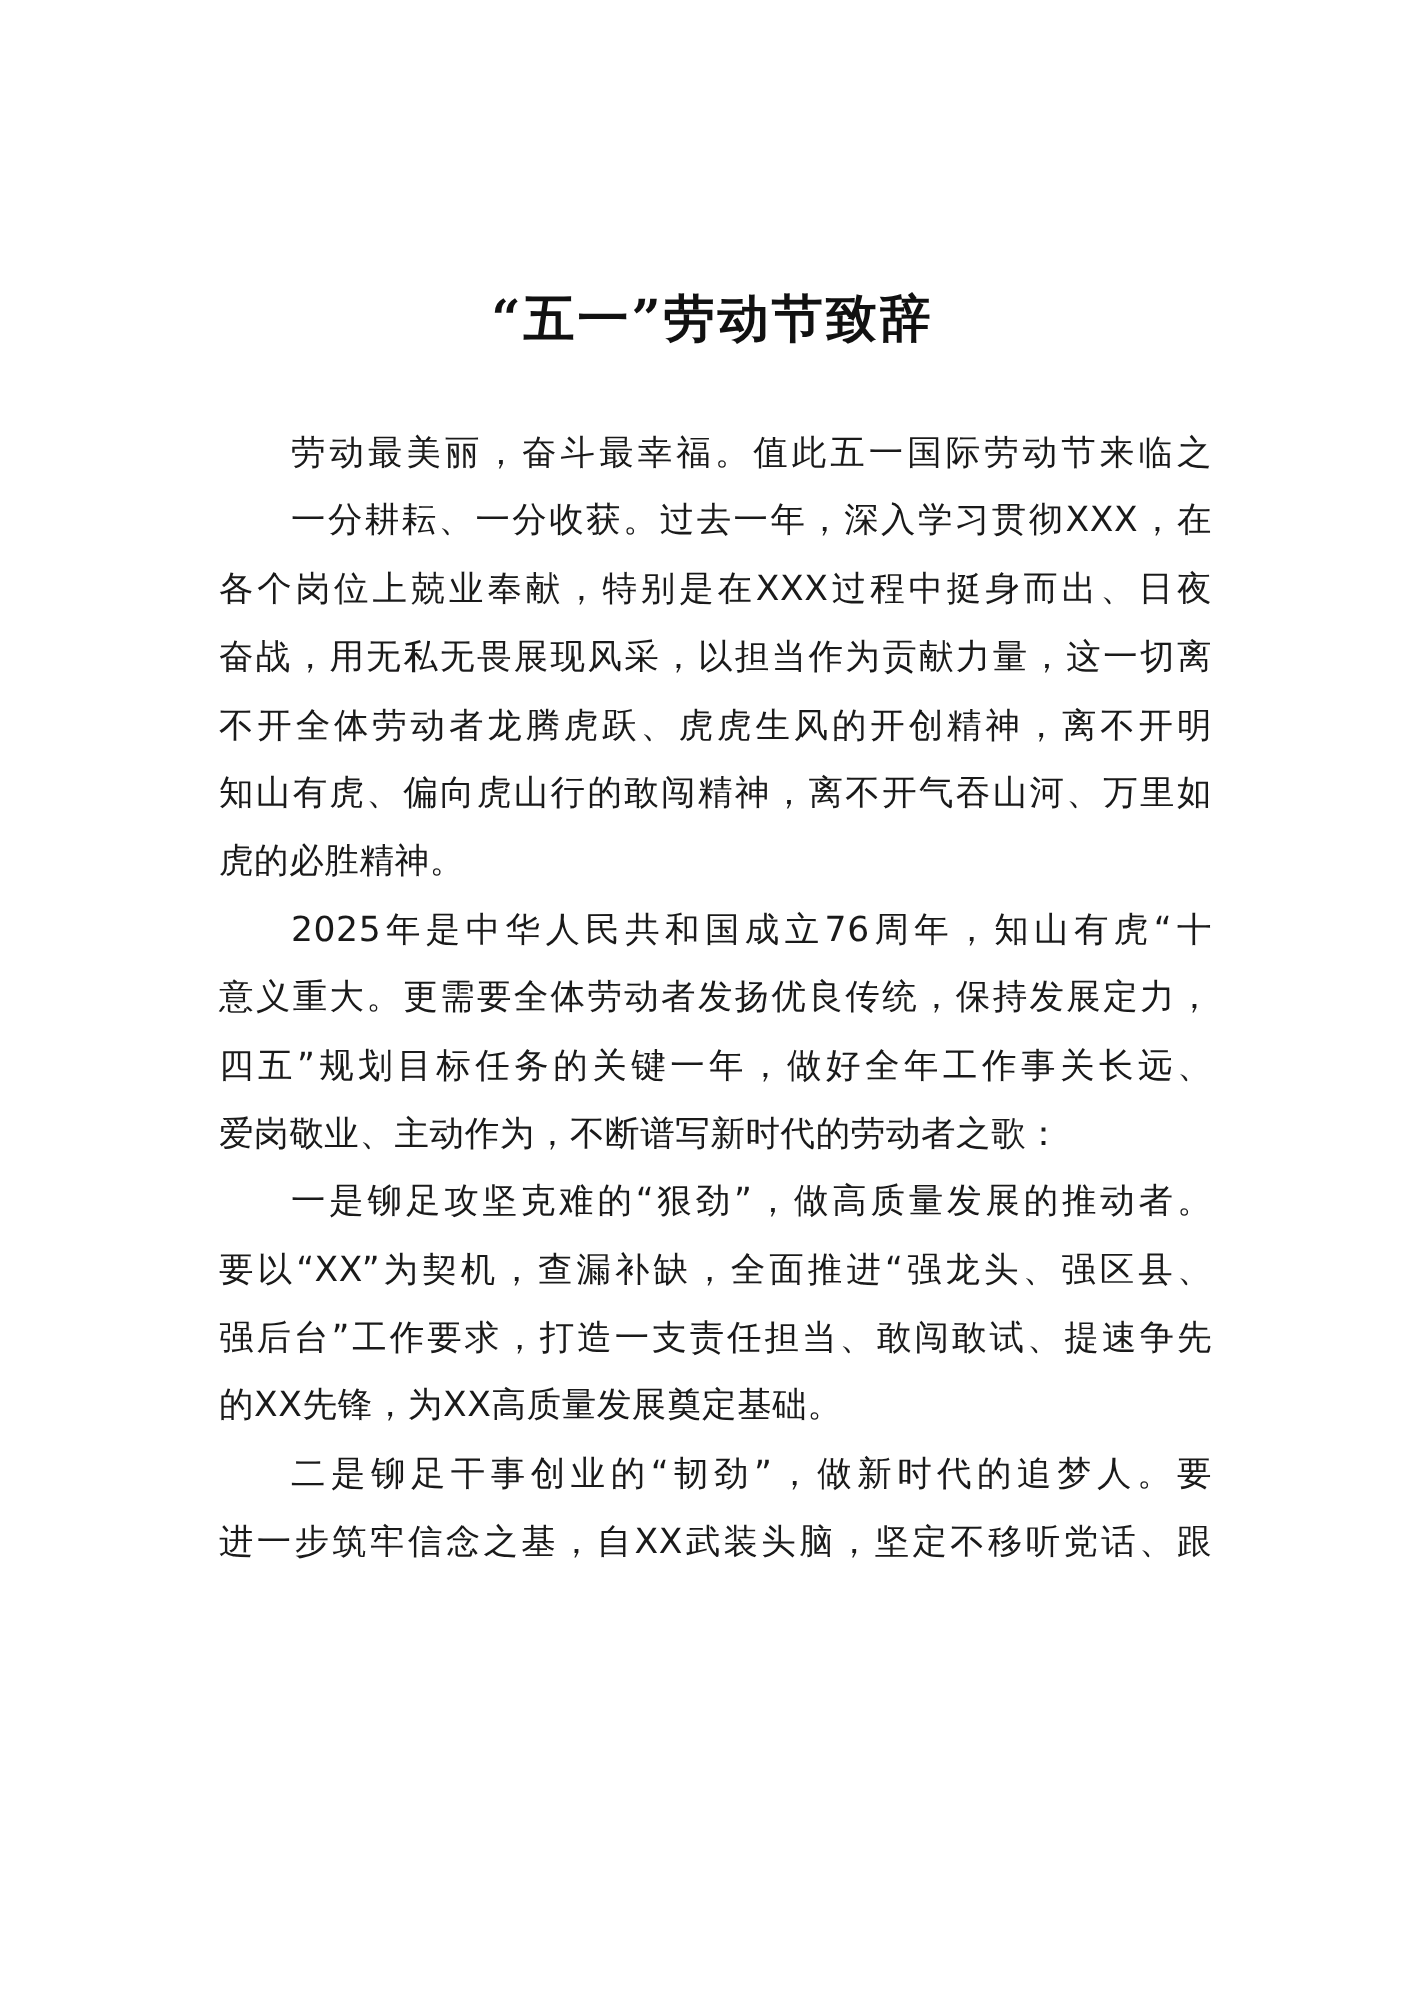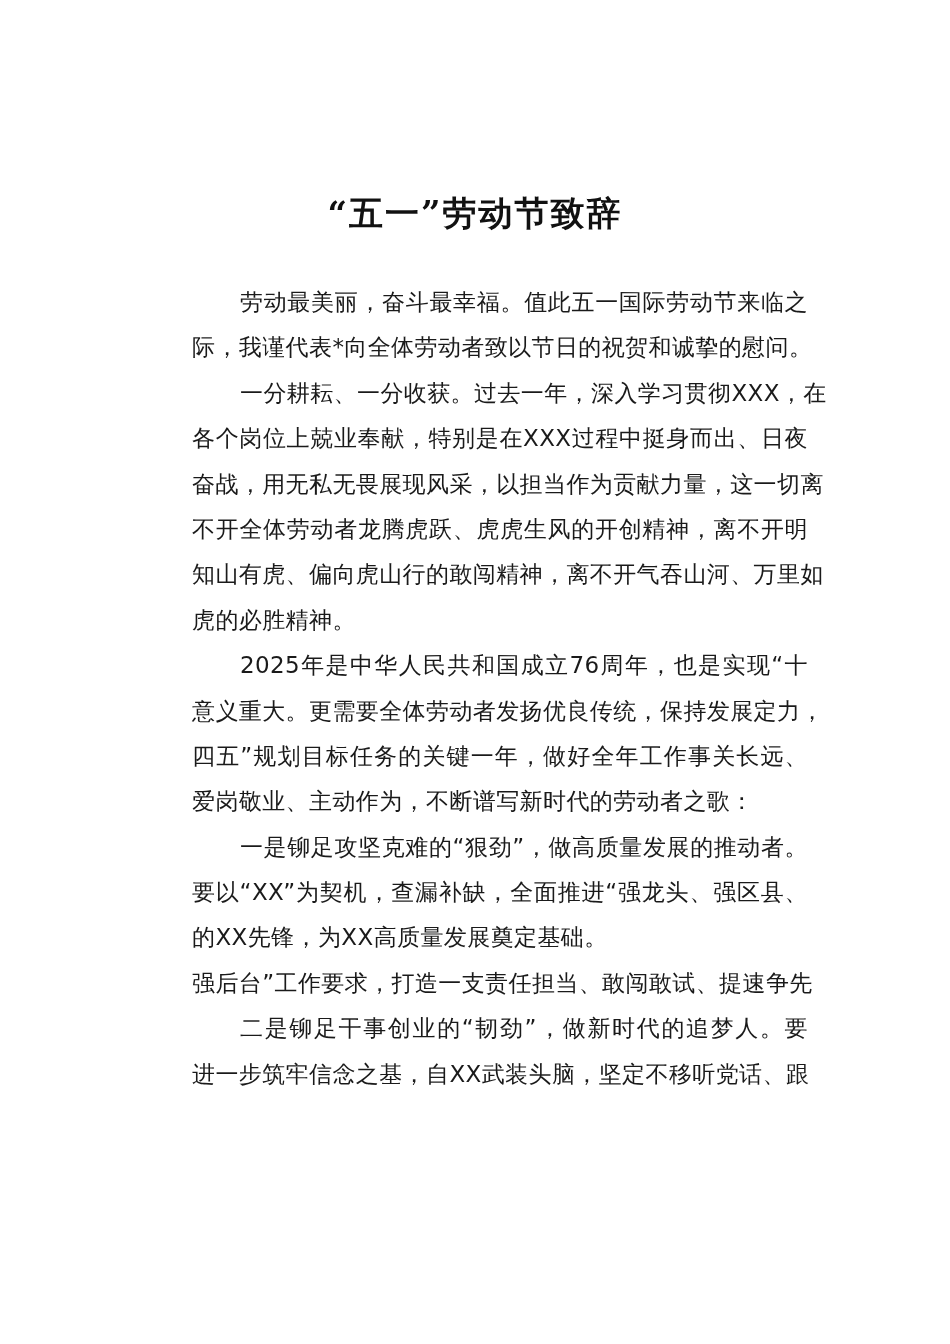--- a/index.html
+++ b/index.html
@@ -12,43 +12,41 @@
     line-height: 52px;
     margin-top: 44px;
   }
   .body-lines { position: absolute; left: 146px; top: 280px; width: 662px; }
   .line {
     height: 45.4px; line-height: 45.4px;
     font-family: "DejaVu Sans", "Liberation Sans", sans-serif;
     font-size: 23px; color: #1a1a1a;
     white-space: nowrap; text-align: justify; text-align-last: justify;
     letter-spacing: 0.4px;
-    margin-left: 46px;
   }
   .line.indent { padding-left: 48px; }
   .line.last { text-align-last: left; }
 </style>
 </head>
 <body>
 
 <div class="page">
   <div class="title">“五一”劳动节致辞</div>
   <div class="body-lines" id="body-lines">
       <div class="line indent">劳动最美丽，奋斗最幸福。值此五一国际劳动节来临之</div>
-      <div class="line">际，我谨代表*向全体劳动者致以节日的祝贺和诚挚的慰问。</div>
       <div class="line indent">一分耕耘、一分收获。过去一年，深入学习贯彻XXX，在</div>
       <div class="line">各个岗位上兢业奉献，特别是在XXX过程中挺身而出、日夜</div>
       <div class="line">奋战，用无私无畏展现风采，以担当作为贡献力量，这一切离</div>
       <div class="line">不开全体劳动者龙腾虎跃、虎虎生风的开创精神，离不开明</div>
       <div class="line">知山有虎、偏向虎山行的敢闯精神，离不开气吞山河、万里如</div>
       <div class="line last">虎的必胜精神。</div>
-      <div class="line indent">2025年是中华人民共和国成立76周年，也是实现“十</div>
+      <div class="line indent">2025年是中华人民共和国成立76周年，知山有虎“十</div>
       <div class="line">意义重大。更需要全体劳动者发扬优良传统，保持发展定力，</div>
       <div class="line">四五”规划目标任务的关键一年，做好全年工作事关长远、</div>
       <div class="line last">爱岗敬业、主动作为，不断谱写新时代的劳动者之歌：</div>
       <div class="line indent">一是铆足攻坚克难的“狠劲”，做高质量发展的推动者。</div>
       <div class="line">要以“XX”为契机，查漏补缺，全面推进“强龙头、强区县、</div>
+      <div class="line">强后台”工作要求，打造一支责任担当、敢闯敢试、提速争先</div>
       <div class="line last">的XX先锋，为XX高质量发展奠定基础。</div>
-      <div class="line">强后台”工作要求，打造一支责任担当、敢闯敢试、提速争先</div>
       <div class="line indent">二是铆足干事创业的“韧劲”，做新时代的追梦人。要</div>
       <div class="line">进一步筑牢信念之基，自XX武装头脑，坚定不移听党话、跟</div>
     </div>
 </div>
 
 </body></html>

